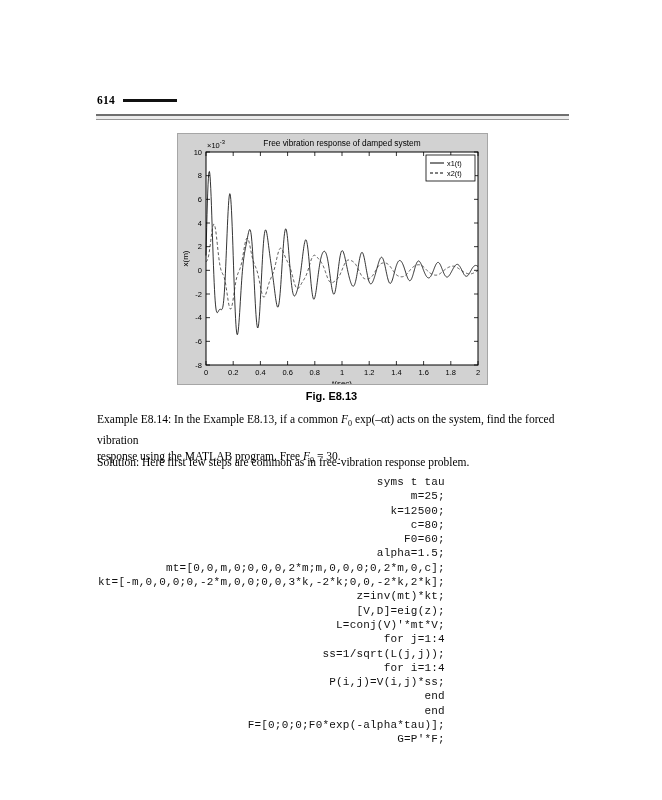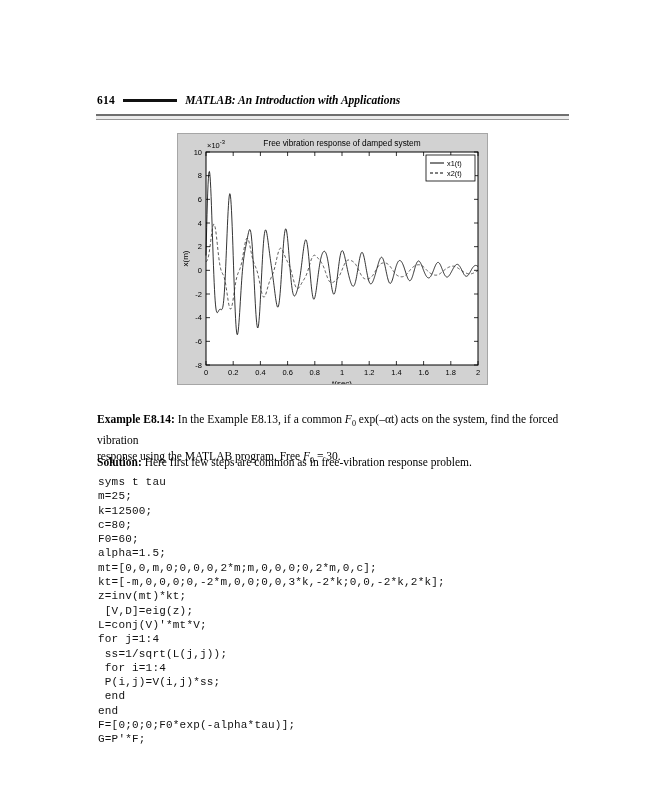--- a/index.html
+++ b/index.html
@@ -16,37 +16,36 @@
 
   .figure{position:absolute;left:177px;top:133px;width:309px;height:250px;}
   .figure svg{display:block;background:#d2d2d2;border:1px solid #a6a6a6;}
   .figure svg text{font-family:"Liberation Sans",sans-serif;fill:#000;}
 
   .fig-caption{position:absolute;left:177px;top:390px;width:309px;text-align:center;
                font-family:"Liberation Sans",sans-serif;font-weight:bold;font-size:11px;}
 
   .example{position:absolute;left:97px;top:411px;width:482px;font-size:11.5px;line-height:16px;}
   .solution{position:absolute;left:97px;top:454px;width:482px;font-size:11.5px;line-height:16px;}
-  .bold{font-weight:bold;}
+  .bold{font-weight:normal;}
   .ital{font-style:italic;}
   sub{font-size:8px;}
 
   .code{position:absolute;left:98px;top:475px;margin:0;
         font-family:"Liberation Mono",monospace;font-size:11px;line-height:14.3px;
-        letter-spacing:0.2px;white-space:pre;color:#111;}
+        letter-spacing:0.2px;white-space:pre;color:#111;text-align:right;}
 </style>
 </head>
 <body>
 
 <div class="page">
 
   <div class="header">
     <span class="page-num">614</span>
     <span class="header-rule"></span>
-    <span class="book-title">MATLAB: An Introduction with Applications</span>
   </div>
 
   <div class="double-rule"></div>
 
   <div class="figure">
       <svg width="309" height="250" viewBox="0 0 309 250" xmlns="http://www.w3.org/2000/svg">
         <rect x="28" y="18" width="272" height="213" fill="#ffffff"></rect>
         <polyline points="28.00,121.52 28.34,107.11 28.68,93.35 29.02,80.58 29.36,69.07 29.70,59.09 30.04,50.83 30.38,44.46 30.72,40.09 31.06,37.75 31.40,37.44 31.74,39.09 32.08,42.61 32.42,47.81 32.76,54.51 33.10,62.48 33.44,71.46 33.78,81.18 34.12,91.37 34.46,101.77 34.80,112.10 35.14,122.14 35.48,131.68 35.82,140.53 36.16,148.56 36.50,155.65 36.84,161.75 37.18,166.83 37.52,170.91 37.86,174.02 38.20,176.24 38.54,177.68 38.88,178.46 39.22,178.69 39.56,178.52 39.90,178.08 40.24,177.48 40.58,176.84 40.92,176.25 41.26,175.77 41.60,175.44 41.94,175.27 42.28,175.26 42.62,175.36 42.96,175.51 43.30,175.63 43.64,175.61 43.98,175.36 44.32,174.75 44.66,173.67 45.00,172.03 45.34,169.73 45.68,166.69 46.02,162.88 46.36,158.25 46.70,152.84 47.04,146.67 47.38,139.81 47.72,132.37 48.06,124.48 48.40,116.29 48.74,107.98 49.08,99.75 49.42,91.78 49.76,84.30 50.10,77.49 50.44,71.56 50.78,66.67 51.12,62.99 51.46,60.62 51.80,59.66 52.14,60.18 52.48,62.18 52.82,65.64 53.16,70.50 53.50,76.67 53.84,84.01 54.18,92.35 54.52,101.51 54.86,111.28 55.20,121.44 55.54,131.75 55.88,141.98 56.22,151.92 56.56,161.33 56.90,170.04 57.24,177.87 57.58,184.68 57.92,190.36 58.26,194.83 58.60,198.04 58.94,199.99 59.28,200.71 59.62,200.23 59.96,198.66 60.30,196.09 60.64,192.66 60.98,188.49 61.32,183.75 61.66,178.57 62.00,173.12 62.34,167.53 62.68,161.94 63.02,156.46 63.36,151.20 63.70,146.22 64.04,141.60 64.38,137.37 64.72,133.54 65.06,130.12 65.40,127.07 65.74,124.36 66.08,121.96 66.42,119.80 66.76,117.83 67.10,115.98 67.44,114.22 67.78,112.49 68.12,110.75 68.46,108.99 68.80,107.20 69.14,105.39 69.48,103.57 69.82,101.80 70.16,100.11 70.50,98.58 70.84,97.28 71.18,96.28 71.52,95.67 71.86,95.52 72.20,95.92 72.54,96.92 72.88,98.57 73.22,100.92 73.56,103.98 73.90,107.75 74.24,112.20 74.58,117.30 74.92,122.96 75.26,129.11 75.60,135.64 75.94,142.42 76.28,149.32 76.62,156.20 76.96,162.90 77.30,169.27 77.64,175.17 77.98,180.46 78.32,185.01 78.66,188.72 79.00,191.49 79.34,193.26 79.68,193.99 80.02,193.65 80.36,192.26 80.70,189.84 81.04,186.47 81.38,182.23 81.72,177.20 82.06,171.53 82.40,165.33 82.74,158.75 83.08,151.94 83.42,145.04 83.76,138.21 84.10,131.57 84.44,125.27 84.78,119.40 85.12,114.07 85.46,109.36 85.80,105.32 86.14,101.99 86.48,99.40 86.82,97.53 87.16,96.38 87.50,95.90 87.84,96.04 88.18,96.75 88.52,97.96 88.86,99.58 89.20,101.55 89.54,103.79 89.88,106.23 90.22,108.80 90.56,111.44 90.90,114.11 91.24,116.76 91.58,119.38 91.92,121.94 92.26,124.43 92.60,126.87 92.94,129.25 93.28,131.61 93.62,133.95 93.96,136.29 94.30,138.67 94.64,141.09 94.98,143.58 95.32,146.13 95.66,148.75 96.00,151.42 96.34,154.14 96.68,156.85 97.02,159.54 97.36,162.15 97.70,164.62 98.04,166.90 98.38,168.92 98.72,170.62 99.06,171.93 99.40,172.79 99.74,173.16 100.08,172.97 100.42,172.21 100.76,170.84 101.10,168.87 101.44,166.28 101.78,163.12 102.12,159.41 102.46,155.22 102.80,150.60 103.14,145.64 103.48,140.43 103.82,135.07 104.16,129.66 104.50,124.32 104.84,119.15 105.18,114.26 105.52,109.75 105.86,105.72 106.20,102.23 106.54,99.36 106.88,97.16 107.22,95.67 107.56,94.91 107.90,94.89 108.24,95.57 108.58,96.95 108.92,98.97 109.26,101.56 109.60,104.67 109.94,108.22 110.28,112.11 110.62,116.26 110.96,120.58 111.30,124.98 111.64,129.37 111.98,133.67 112.32,137.80 112.66,141.71 113.00,145.34 113.34,148.64 113.68,151.59 114.02,154.17 114.36,156.36 114.70,158.17 115.04,159.60 115.38,160.68 115.72,161.42 116.06,161.85 116.40,162.01 116.74,161.93 117.08,161.63 117.42,161.14 117.76,160.50 118.10,159.72 118.44,158.82 118.78,157.81 119.12,156.69 119.46,155.48 119.80,154.17 120.14,152.74 120.48,151.21 120.82,149.54 121.16,147.75 121.50,145.81 121.84,143.72 122.18,141.49 122.52,139.11 122.86,136.59 123.20,133.95 123.54,131.21 123.88,128.41 124.22,125.57 124.56,122.73 124.90,119.95 125.24,117.27 125.58,114.75 125.92,112.44 126.26,110.40 126.60,108.68 126.94,107.32 127.28,106.37 127.62,105.87 127.96,105.84 128.30,106.29 128.64,107.25 128.98,108.70 129.32,110.62 129.66,113.00 130.00,115.79 130.34,118.94 130.68,122.41 131.02,126.12 131.36,130.01 131.70,134.00 132.04,138.02 132.38,141.98 132.72,145.82 133.06,149.46 133.40,152.84 133.74,155.89 134.08,158.57 134.42,160.83 134.76,162.64 135.10,163.98 135.44,164.84 135.78,165.22 136.12,165.12 136.46,164.58 136.80,163.62 137.14,162.27 137.48,160.58 137.82,158.60 138.16,156.37 138.50,153.95 138.84,151.39 139.18,148.74 139.52,146.05 139.86,143.36 140.20,140.71 140.54,138.14 140.88,135.68 141.22,133.35 141.56,131.17 141.90,129.14 142.24,127.29 142.58,125.61 142.92,124.10 143.26,122.75 143.60,121.57 143.94,120.54 144.28,119.66 144.62,118.93 144.96,118.33 145.30,117.86 145.64,117.53 145.98,117.33 146.32,117.28 146.66,117.36 147.00,117.60 147.34,118.00 147.68,118.56 148.02,119.30 148.36,120.23 148.70,121.35 149.04,122.67 149.38,124.19 149.72,125.89 150.06,127.79 150.40,129.85 150.74,132.07 151.08,134.42 151.42,136.88 151.76,139.41 152.10,141.96 152.44,144.52 152.78,147.02 153.12,149.42 153.46,151.68 153.80,153.76 154.14,155.61 154.48,157.20 154.82,158.48 155.16,159.43 155.50,160.02 155.84,160.24 156.18,160.08 156.52,159.54 156.86,158.62 157.20,157.35 157.54,155.73 157.88,153.81 158.22,151.62 158.56,149.19 158.90,146.58 159.24,143.84 159.58,141.01 159.92,138.15 160.26,135.31 160.60,132.55 160.94,129.90 161.28,127.41 161.62,125.12 161.96,123.06 162.30,121.26 162.64,119.75 162.98,118.52 163.32,117.60 163.66,116.98 164.00,116.65 164.34,116.62 164.68,116.85 165.02,117.34 165.36,118.05 165.70,118.98 166.04,120.08 166.38,121.33 166.72,122.71 167.06,124.19 167.40,125.74 167.74,127.34 168.08,128.98 168.42,130.63 168.76,132.28 169.10,133.92 169.44,135.52 169.78,137.10 170.12,138.63 170.46,140.11 170.80,141.54 171.14,142.91 171.48,144.22 171.82,145.46 172.16,146.63 172.50,147.72 172.84,148.71 173.18,149.61 173.52,150.40 173.86,151.06 174.20,151.60 174.54,151.99 174.88,152.22 175.22,152.28 175.56,152.16 175.90,151.85 176.24,151.35 176.58,150.65 176.92,149.74 177.26,148.64 177.60,147.34 177.94,145.86 178.28,144.22 178.62,142.43 178.96,140.52 179.30,138.51 179.64,136.44 179.98,134.33 180.32,132.22 180.66,130.14 181.00,128.14 181.34,126.25 181.68,124.49 182.02,122.91 182.36,121.53 182.70,120.38 183.04,119.48 183.38,118.84 183.72,118.47 184.06,118.39 184.40,118.58 184.74,119.05 185.08,119.79 185.42,120.76 185.76,121.97 186.10,123.38 186.44,124.96 186.78,126.68 187.12,128.52 187.46,130.43 187.80,132.38 188.14,134.34 188.48,136.28 188.82,138.17 189.16,139.97 189.50,141.67 189.84,143.25 190.18,144.68 190.52,145.94 190.86,147.04 191.20,147.97 191.54,148.71 191.88,149.27 192.22,149.66 192.56,149.87 192.90,149.92 193.24,149.82 193.58,149.57 193.92,149.18 194.26,148.68 194.60,148.06 194.94,147.34 195.28,146.53 195.62,145.64 195.96,144.68 196.30,143.65 196.64,142.58 196.98,141.45 197.32,140.29 197.66,139.09 198.00,137.87 198.34,136.64 198.68,135.39 199.02,134.14 199.36,132.90 199.70,131.68 200.04,130.49 200.38,129.35 200.72,128.26 201.06,127.24 201.40,126.30 201.74,125.46 202.08,124.74 202.42,124.14 202.76,123.69 203.10,123.39 203.44,123.25 203.78,123.28 204.12,123.48 204.46,123.87 204.80,124.44 205.14,125.18 205.48,126.09 205.82,127.16 206.16,128.37 206.50,129.71 206.84,131.16 207.18,132.69 207.52,134.29 207.86,135.93 208.20,137.57 208.54,139.20 208.88,140.78 209.22,142.30 209.56,143.71 209.90,145.01 210.24,146.17 210.58,147.17 210.92,148.00 211.26,148.65 211.60,149.10 211.94,149.35 212.28,149.41 212.62,149.28 212.96,148.95 213.30,148.45 213.64,147.79 213.98,146.98 214.32,146.03 214.66,144.97 215.00,143.82 215.34,142.59 215.68,141.31 216.02,140.01 216.36,138.69 216.70,137.37 217.04,136.09 217.38,134.84 217.72,133.65 218.06,132.53 218.40,131.49 218.74,130.54 219.08,129.67 219.42,128.91 219.76,128.25 220.10,127.69 220.44,127.24 220.78,126.90 221.12,126.66 221.46,126.52 221.80,126.49 222.14,126.55 222.48,126.71 222.82,126.96 223.16,127.30 223.50,127.73 223.84,128.24 224.18,128.84 224.52,129.51 224.86,130.26 225.20,131.07 225.54,131.94 225.88,132.87 226.22,133.85 226.56,134.87 226.90,135.92 227.24,136.98 227.58,138.06 227.92,139.13 228.26,140.18 228.60,141.20 228.94,142.18 229.28,143.09 229.62,143.93 229.96,144.68 230.30,145.33 230.64,145.86 230.98,146.27 231.32,146.55 231.66,146.69 232.00,146.68 232.34,146.52 232.68,146.22 233.02,145.78 233.36,145.20 233.70,144.49 234.04,143.65 234.38,142.71 234.72,141.68 235.06,140.58 235.40,139.41 235.74,138.21 236.08,136.98 236.42,135.76 236.76,134.55 237.10,133.39 237.44,132.28 237.78,131.24 238.12,130.29 238.46,129.45 238.80,128.71 239.14,128.10 239.48,127.62 239.82,127.26 240.16,127.04 240.50,126.96 240.84,127.00 241.18,127.17 241.52,127.45 241.86,127.85 242.20,128.35 242.54,128.94 242.88,129.61 243.22,130.34 243.56,131.13 243.90,131.97 244.24,132.83 244.58,133.72 244.92,134.61 245.26,135.51 245.60,136.39 245.94,137.25 246.28,138.09 246.62,138.88 246.96,139.64 247.30,140.35 247.64,141.01 247.98,141.61 248.32,142.15 248.66,142.62 249.00,143.02 249.34,143.36 249.68,143.61 250.02,143.79 250.36,143.90 250.70,143.92 251.04,143.86 251.38,143.71 251.72,143.49 252.06,143.18 252.40,142.80 252.74,142.33 253.08,141.79 253.42,141.18 253.76,140.51 254.10,139.77 254.44,138.99 254.78,138.17 255.12,137.31 255.46,136.43 255.80,135.54 256.14,134.65 256.48,133.78 256.82,132.93 257.16,132.12 257.50,131.37 257.84,130.68 258.18,130.06 258.52,129.53 258.86,129.09 259.20,128.75 259.54,128.52 259.88,128.40 260.22,128.39 260.56,128.50 260.90,128.72 261.24,129.05 261.58,129.48 261.92,130.00 262.26,130.61 262.60,131.30 262.94,132.06 263.28,132.86 263.62,133.71 263.96,134.58 264.30,135.47 264.64,136.35 264.98,137.22 265.32,138.06 265.66,138.87 266.00,139.62 266.34,140.32 266.68,140.95 267.02,141.50 267.36,141.98 267.70,142.37 268.04,142.67 268.38,142.89 268.72,143.02 269.06,143.06 269.40,143.02 269.74,142.89 270.08,142.69 270.42,142.42 270.76,142.08 271.10,141.68 271.44,141.23 271.78,140.73 272.12,140.19 272.46,139.61 272.80,139.01 273.14,138.38 273.48,137.75 273.82,137.10 274.16,136.45 274.50,135.81 274.84,135.18 275.18,134.56 275.52,133.97 275.86,133.40 276.20,132.87 276.54,132.37 276.88,131.92 277.22,131.52 277.56,131.17 277.90,130.88 278.24,130.65 278.58,130.48 278.92,130.38 279.26,130.36 279.60,130.40 279.94,130.52 280.28,130.71 280.62,130.97 280.96,131.30 281.30,131.70 281.64,132.16 281.98,132.68 282.32,133.25 282.66,133.86 283.00,134.51 283.34,135.19 283.68,135.89 284.02,136.59 284.36,137.30 284.70,137.99 285.04,138.66 285.38,139.30 285.72,139.89 286.06,140.44 286.40,140.92 286.74,141.34 287.08,141.69 287.42,141.96 287.76,142.15 288.10,142.26 288.44,142.28 288.78,142.22 289.12,142.08 289.46,141.86 289.80,141.57 290.14,141.20 290.48,140.78 290.82,140.30 291.16,139.77 291.50,139.21 291.84,138.61 292.18,137.99 292.52,137.37 292.86,136.74 293.20,136.12 293.54,135.51 293.88,134.92 294.22,134.36 294.56,133.84 294.90,133.36 295.24,132.93 295.58,132.54 295.92,132.21 296.26,131.94 296.60,131.72 296.94,131.57 297.28,131.47 297.62,131.42 297.96,131.44 298.30,131.51 298.64,131.64 298.98,131.82 299.32,132.04 299.66,132.32 300.00,132.63" fill="none" stroke="#000000" stroke-width="0.8"></polyline>
         <polyline points="28.00,127.90 28.34,127.54 28.68,127.16 29.02,126.67 29.36,126.04 29.70,125.20 30.04,124.12 30.38,122.77 30.72,121.15 31.06,119.26 31.40,117.11 31.74,114.73 32.08,112.17 32.42,109.48 32.76,106.72 33.10,103.96 33.44,101.27 33.78,98.73 34.12,96.40 34.46,94.36 34.80,92.67 35.14,91.37 35.48,90.52 35.82,90.13 36.16,90.23 36.50,90.82 36.84,91.88 37.18,93.40 37.52,95.33 37.86,97.64 38.20,100.25 38.54,103.12 38.88,106.17 39.22,109.33 39.56,112.53 39.90,115.71 40.24,118.80 40.58,121.75 40.92,124.51 41.26,127.05 41.60,129.33 41.94,131.35 42.28,133.11 42.62,134.60 42.96,135.86 43.30,136.90 43.64,137.78 43.98,138.52 44.32,139.18 44.66,139.81 45.00,140.46 45.34,141.16 45.68,141.98 46.02,142.93 46.36,144.05 46.70,145.37 47.04,146.88 47.38,148.59 47.72,150.49 48.06,152.56 48.40,154.77 48.74,157.08 49.08,159.45 49.42,161.82 49.76,164.15 50.10,166.37 50.44,168.44 50.78,170.30 51.12,171.90 51.46,173.21 51.80,174.19 52.14,174.81 52.48,175.06 52.82,174.94 53.16,174.43 53.50,173.57 53.84,172.38 54.18,170.88 54.52,169.11 54.86,167.12 55.20,164.96 55.54,162.68 55.88,160.32 56.22,157.95 56.56,155.60 56.90,153.32 57.24,151.15 57.58,149.11 57.92,147.23 58.26,145.52 58.60,143.99 58.94,142.63 59.28,141.44 59.62,140.39 59.96,139.46 60.30,138.62 60.64,137.84 60.98,137.08 61.32,136.32 61.66,135.51 62.00,134.63 62.34,133.64 62.68,132.53 63.02,131.29 63.36,129.89 63.70,128.35 64.04,126.67 64.38,124.86 64.72,122.94 65.06,120.94 65.40,118.90 65.74,116.84 66.08,114.82 66.42,112.86 66.76,111.01 67.10,109.32 67.44,107.81 67.78,106.52 68.12,105.48 68.46,104.71 68.80,104.23 69.14,104.03 69.48,104.13 69.82,104.51 70.16,105.16 70.50,106.06 70.84,107.19 71.18,108.50 71.52,109.98 71.86,111.57 72.20,113.25 72.54,114.98 72.88,116.71 73.22,118.43 73.56,120.09 73.90,121.68 74.24,123.18 74.58,124.58 74.92,125.86 75.26,127.04 75.60,128.10 75.94,129.07 76.28,129.97 76.62,130.80 76.96,131.59 77.30,132.37 77.64,133.16 77.98,133.99 78.32,134.87 78.66,135.82 79.00,136.87 79.34,138.02 79.68,139.29 80.02,140.66 80.36,142.15 80.70,143.73 81.04,145.40 81.38,147.13 81.72,148.90 82.06,150.68 82.40,152.45 82.74,154.18 83.08,155.82 83.42,157.36 83.76,158.76 84.10,160.00 84.44,161.06 84.78,161.91 85.12,162.55 85.46,162.96 85.80,163.14 86.14,163.10 86.48,162.85 86.82,162.39 87.16,161.75 87.50,160.94 87.84,160.00 88.18,158.94 88.52,157.79 88.86,156.58 89.20,155.34 89.54,154.09 89.88,152.86 90.22,151.66 90.56,150.50 90.90,149.40 91.24,148.36 91.58,147.39 91.92,146.49 92.26,145.64 92.60,144.84 92.94,144.08 93.28,143.34 93.62,142.60 93.96,141.85 94.30,141.07 94.64,140.24 94.98,139.35 95.32,138.39 95.66,137.35 96.00,136.23 96.34,135.01 96.68,133.72 97.02,132.34 97.36,130.90 97.70,129.40 98.04,127.87 98.38,126.32 98.72,124.77 99.06,123.25 99.40,121.79 99.74,120.40 100.08,119.11 100.42,117.94 100.76,116.91 101.10,116.02 101.44,115.30 101.78,114.75 102.12,114.38 102.46,114.18 102.80,114.16 103.14,114.29 103.48,114.58 103.82,115.01 104.16,115.56 104.50,116.21 104.84,116.94 105.18,117.74 105.52,118.58 105.86,119.45 106.20,120.33 106.54,121.21 106.88,122.06 107.22,122.90 107.56,123.70 107.90,124.46 108.24,125.20 108.58,125.90 108.92,126.58 109.26,127.24 109.60,127.89 109.94,128.55 110.28,129.22 110.62,129.92 110.96,130.67 111.30,131.46 111.64,132.31 111.98,133.23 112.32,134.21 112.66,135.26 113.00,136.39 113.34,137.57 113.68,138.82 114.02,140.11 114.36,141.43 114.70,142.77 115.04,144.11 115.38,145.44 115.72,146.73 116.06,147.98 116.40,149.15 116.74,150.24 117.08,151.23 117.42,152.10 117.76,152.86 118.10,153.48 118.44,153.97 118.78,154.33 119.12,154.54 119.46,154.63 119.80,154.60 120.14,154.45 120.48,154.20 120.82,153.86 121.16,153.44 121.50,152.96 121.84,152.43 122.18,151.86 122.52,151.27 122.86,150.67 123.20,150.06 123.54,149.46 123.88,148.87 124.22,148.29 124.56,147.73 124.90,147.18 125.24,146.63 125.58,146.09 125.92,145.54 126.26,144.99 126.60,144.41 126.94,143.80 127.28,143.16 127.62,142.48 127.96,141.75 128.30,140.96 128.64,140.12 128.98,139.21 129.32,138.26 129.66,137.24 130.00,136.18 130.34,135.08 130.68,133.95 131.02,132.80 131.36,131.64 131.70,130.48 132.04,129.35 132.38,128.24 132.72,127.19 133.06,126.19 133.40,125.27 133.74,124.43 134.08,123.67 134.42,123.02 134.76,122.47 135.10,122.02 135.44,121.68 135.78,121.44 136.12,121.29 136.46,121.25 136.80,121.28 137.14,121.40 137.48,121.58 137.82,121.82 138.16,122.11 138.50,122.44 138.84,122.80 139.18,123.18 139.52,123.58 139.86,123.98 140.20,124.39 140.54,124.80 140.88,125.21 141.22,125.62 141.56,126.04 141.90,126.46 142.24,126.89 142.58,127.34 142.92,127.81 143.26,128.31 143.60,128.84 143.94,129.41 144.28,130.03 144.62,130.69 144.96,131.40 145.30,132.15 145.64,132.96 145.98,133.81 146.32,134.71 146.66,135.64 147.00,136.60 147.34,137.58 147.68,138.58 148.02,139.57 148.36,140.56 148.70,141.53 149.04,142.47 149.38,143.36 149.72,144.21 150.06,145.00 150.40,145.72 150.74,146.37 151.08,146.95 151.42,147.44 151.76,147.86 152.10,148.20 152.44,148.45 152.78,148.63 153.12,148.75 153.46,148.79 153.80,148.78 154.14,148.72 154.48,148.61 154.82,148.46 155.16,148.28 155.50,148.08 155.84,147.85 156.18,147.61 156.52,147.35 156.86,147.09 157.20,146.81 157.54,146.53 157.88,146.23 158.22,145.93 158.56,145.60 158.90,145.26 159.24,144.89 159.58,144.50 159.92,144.07 160.26,143.61 160.60,143.11 160.94,142.57 161.28,141.99 161.62,141.37 161.96,140.70 162.30,139.99 162.64,139.25 162.98,138.47 163.32,137.66 163.66,136.84 164.00,135.99 164.34,135.14 164.68,134.29 165.02,133.45 165.36,132.63 165.70,131.83 166.04,131.07 166.38,130.35 166.72,129.67 167.06,129.04 167.40,128.48 167.74,127.97 168.08,127.52 168.42,127.13 168.76,126.80 169.10,126.54 169.44,126.33 169.78,126.17 170.12,126.06 170.46,126.00 170.80,125.97 171.14,125.99 171.48,126.03 171.82,126.10 172.16,126.19 172.50,126.31 172.84,126.44 173.18,126.58 173.52,126.74 173.86,126.92 174.20,127.11 174.54,127.31 174.88,127.54 175.22,127.78 175.56,128.05 175.90,128.35 176.24,128.67 176.58,129.03 176.92,129.42 177.26,129.85 177.60,130.32 177.94,130.82 178.28,131.36 178.62,131.93 178.96,132.54 179.30,133.18 179.64,133.85 179.98,134.54 180.32,135.25 180.66,135.97 181.00,136.69 181.34,137.41 181.68,138.12 182.02,138.82 182.36,139.50 182.70,140.15 183.04,140.76 183.38,141.35 183.72,141.89 184.06,142.39 184.40,142.84 184.74,143.25 185.08,143.61 185.42,143.93 185.76,144.20 186.10,144.43 186.44,144.61 186.78,144.76 187.12,144.88 187.46,144.96 187.80,145.02 188.14,145.05 188.48,145.06 188.82,145.04 189.16,145.01 189.50,144.96 189.84,144.89 190.18,144.81 190.52,144.71 190.86,144.59 191.20,144.45 191.54,144.29 191.88,144.11 192.22,143.90 192.56,143.67 192.90,143.40 193.24,143.11 193.58,142.78 193.92,142.42 194.26,142.03 194.60,141.60 194.94,141.14 195.28,140.65 195.62,140.13 195.96,139.59 196.30,139.02 196.64,138.44 196.98,137.84 197.32,137.24 197.66,136.63 198.00,136.02 198.34,135.42 198.68,134.83 199.02,134.25 199.36,133.70 199.70,133.17 200.04,132.67 200.38,132.19 200.72,131.76 201.06,131.35 201.40,130.98 201.74,130.64 202.08,130.34 202.42,130.07 202.76,129.84 203.10,129.63 203.44,129.46 203.78,129.31 204.12,129.18 204.46,129.08 204.80,129.00 205.14,128.94 205.48,128.90 205.82,128.87 206.16,128.87 206.50,128.88 206.84,128.91 207.18,128.95 207.52,129.02 207.86,129.10 208.20,129.21 208.54,129.34 208.88,129.50 209.22,129.68 209.56,129.89 209.90,130.13 210.24,130.40 210.58,130.70 210.92,131.02 211.26,131.38 211.60,131.77 211.94,132.18 212.28,132.61 212.62,133.07 212.96,133.54 213.30,134.03 213.64,134.54 213.98,135.04 214.32,135.56 214.66,136.07 215.00,136.57 215.34,137.07 215.68,137.56 216.02,138.03 216.36,138.48 216.70,138.92 217.04,139.33 217.38,139.71 217.72,140.08 218.06,140.41 218.40,140.72 218.74,141.01 219.08,141.27 219.42,141.50 219.76,141.71 220.10,141.90 220.44,142.07 220.78,142.22 221.12,142.35 221.46,142.47 221.80,142.56 222.14,142.64 222.48,142.70 222.82,142.75 223.16,142.78 223.50,142.79 223.84,142.78 224.18,142.76 224.52,142.71 224.86,142.64 225.20,142.55 225.54,142.44 225.88,142.30 226.22,142.14 226.56,141.95 226.90,141.73 227.24,141.49 227.58,141.22 227.92,140.93 228.26,140.61 228.60,140.27 228.94,139.91 229.28,139.53 229.62,139.14 229.96,138.73 230.30,138.31 230.64,137.89 230.98,137.46 231.32,137.03 231.66,136.61 232.00,136.19 232.34,135.77 232.68,135.37 233.02,134.98 233.36,134.61 233.70,134.25 234.04,133.91 234.38,133.59 234.72,133.29 235.06,133.00 235.40,132.74 235.74,132.49 236.08,132.26 236.42,132.05 236.76,131.86 237.10,131.68 237.44,131.52 237.78,131.37 238.12,131.24 238.46,131.12 238.80,131.02 239.14,130.93 239.48,130.86 239.82,130.81 240.16,130.77 240.50,130.74 240.84,130.74 241.18,130.75 241.52,130.79 241.86,130.85 242.20,130.92 242.54,131.03 242.88,131.15 243.22,131.30 243.56,131.47 243.90,131.66 244.24,131.88 244.58,132.12 244.92,132.37 245.26,132.65 245.60,132.95 245.94,133.26 246.28,133.58 246.62,133.92 246.96,134.27 247.30,134.62 247.64,134.97 247.98,135.33 248.32,135.68 248.66,136.04 249.00,136.39 249.34,136.73 249.68,137.06 250.02,137.38 250.36,137.69 250.70,137.99 251.04,138.27 251.38,138.55 251.72,138.81 252.06,139.05 252.40,139.28 252.74,139.50 253.08,139.70 253.42,139.90 253.76,140.08 254.10,140.24 254.44,140.39 254.78,140.54 255.12,140.66 255.46,140.78 255.80,140.88 256.14,140.97 256.48,141.04 256.82,141.10 257.16,141.14 257.50,141.17 257.84,141.17 258.18,141.16 258.52,141.13 258.86,141.08 259.20,141.01 259.54,140.92 259.88,140.81 260.22,140.68 260.56,140.53 260.90,140.36 261.24,140.17 261.58,139.96 261.92,139.74 262.26,139.50 262.60,139.24 262.94,138.98 263.28,138.70 263.62,138.42 263.96,138.13 264.30,137.84 264.64,137.54 264.98,137.25 265.32,136.95 265.66,136.66 266.00,136.37 266.34,136.09 266.68,135.81 267.02,135.54 267.36,135.28 267.70,135.03 268.04,134.78 268.38,134.55 268.72,134.33 269.06,134.11 269.40,133.91 269.74,133.71 270.08,133.53 270.42,133.36 270.76,133.19 271.10,133.04 271.44,132.90 271.78,132.76 272.12,132.64 272.46,132.53 272.80,132.44 273.14,132.35 273.48,132.29 273.82,132.23 274.16,132.19 274.50,132.17 274.84,132.16 275.18,132.17 275.52,132.19 275.86,132.24 276.20,132.30 276.54,132.38 276.88,132.48 277.22,132.59 277.56,132.73 277.90,132.87 278.24,133.04 278.58,133.22 278.92,133.41 279.26,133.61 279.60,133.83 279.94,134.05 280.28,134.28 280.62,134.52 280.96,134.76 281.30,135.00 281.64,135.25 281.98,135.49 282.32,135.74 282.66,135.98 283.00,136.23 283.34,136.46 283.68,136.69 284.02,136.92 284.36,137.14 284.70,137.36 285.04,137.57 285.38,137.77 285.72,137.97 286.06,138.15 286.40,138.34 286.74,138.51 287.08,138.67 287.42,138.83 287.76,138.98 288.10,139.12 288.44,139.25 288.78,139.37 289.12,139.48 289.46,139.58 289.80,139.67 290.14,139.75 290.48,139.81 290.82,139.86 291.16,139.90 291.50,139.92 291.84,139.92 292.18,139.92 292.52,139.89 292.86,139.85 293.20,139.80 293.54,139.73 293.88,139.64 294.22,139.54 294.56,139.43 294.90,139.30 295.24,139.16 295.58,139.01 295.92,138.85 296.26,138.68 296.60,138.50 296.94,138.31 297.28,138.12 297.62,137.92 297.96,137.72 298.30,137.52 298.64,137.31 298.98,137.11 299.32,136.90 299.66,136.70 300.00,136.50" fill="none" stroke="#2b2b2b" stroke-width="0.8" stroke-dasharray="3 2.2"></polyline>
         <rect x="28" y="18" width="272" height="213" fill="none" stroke="#000" stroke-width="1"></rect>
@@ -118,20 +117,21 @@
         <text x="164" y="252" text-anchor="middle" font-size="8">t(sec)</text>
         <text transform="rotate(-90)" x="-124.5" y="9.5" text-anchor="middle" font-size="8">x(m)</text>
         <rect x="248" y="21" width="49" height="26" fill="#fff" stroke="#000" stroke-width="0.8"></rect>
         <line x1="252" y1="29" x2="266" y2="29" stroke="#000" stroke-width="1"></line>
         <text x="269" y="31.7" font-size="7.3">x1(t)</text>
         <line x1="252" y1="39" x2="266" y2="39" stroke="#000" stroke-width="1" stroke-dasharray="3 2"></line>
         <text x="269" y="41.7" font-size="7.3">x2(t)</text>
       </svg>
     </div>
 
+  <div class="fig-caption">Fig. E8.13</div>
 
   <div class="example"><span class="bold">Example E8.14:</span><span> In the Example E8.13, if a common </span><span class="ital">F</span><sub>0</sub><span> exp(–αt) acts on the system, find the forced vibration</span><br><span>response using the MATLAB program. Free </span><span class="ital">F</span><sub>0</sub><span> = 30.</span></div>
 
   <div class="solution"><span class="bold">Solution:</span><span> Here first few steps are common as in free-vibration response problem.</span></div>
 
   <pre class="code">syms t tau
 m=25;
 k=12500;
 c=80;
 F0=60;

